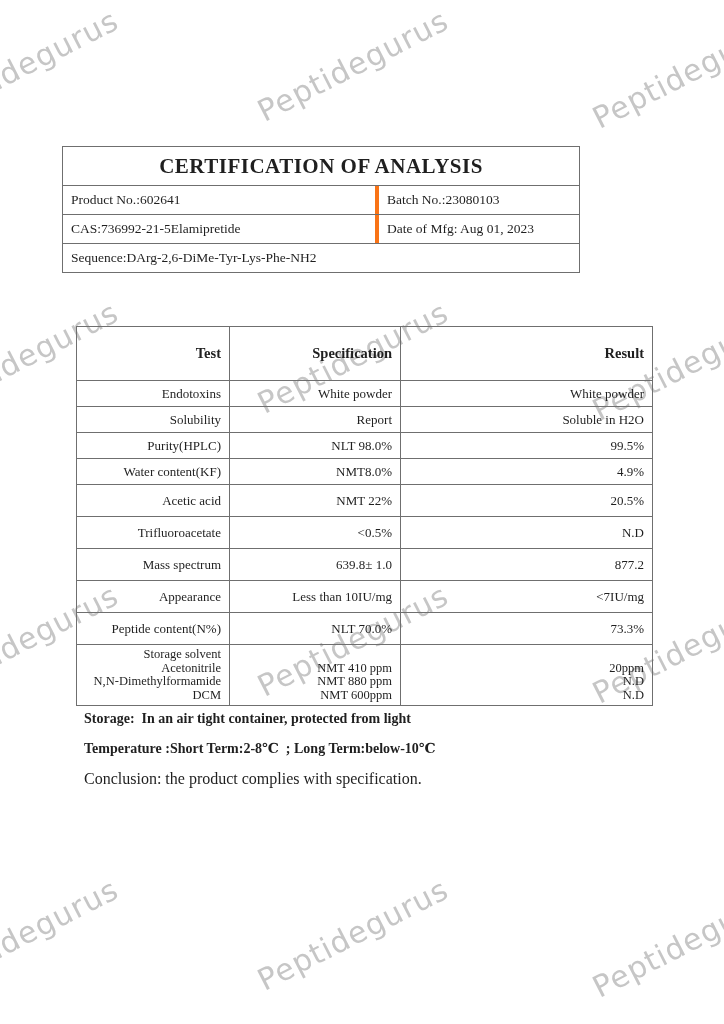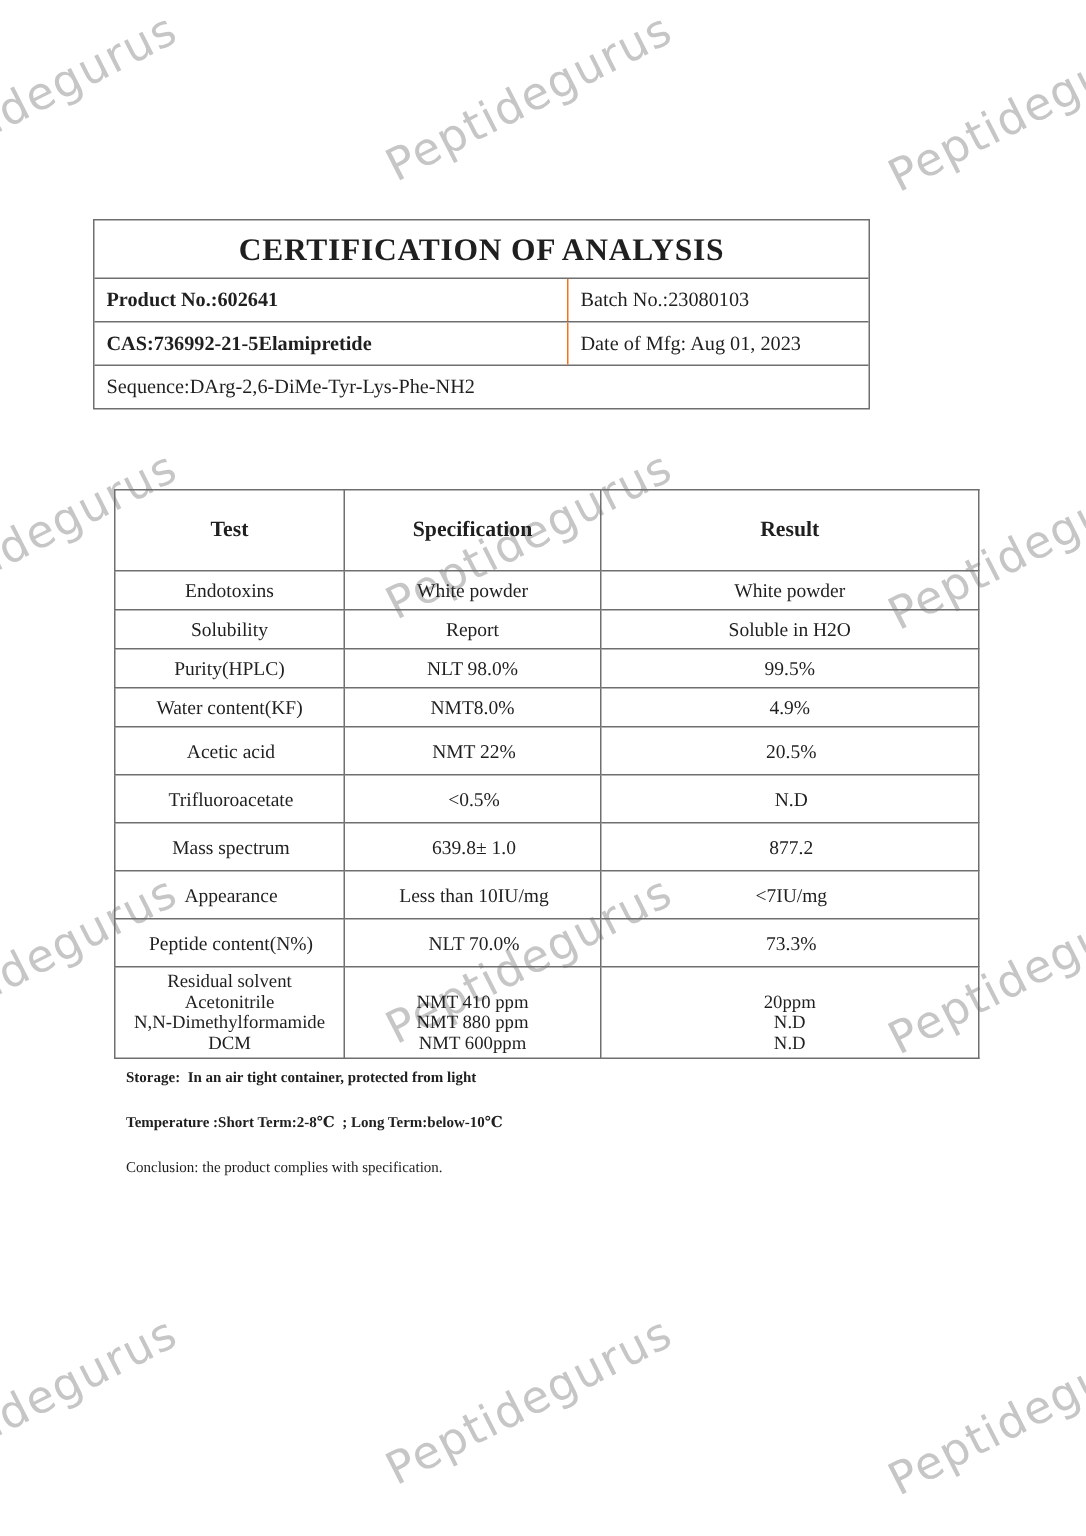--- a/index.html
+++ b/index.html
@@ -36,53 +36,52 @@
     height:38px;line-height:38px;
     text-align:center;
     font-weight:bold;font-size:21px;letter-spacing:.5px;
     border-bottom:1px solid #6f6f6f;
   }
   .ht-row{display:flex;height:28px;border-bottom:1px solid #6f6f6f;align-items:center;}
   .ht-row:last-child{border-bottom:none;}
   .ht-cell{padding:0 8px;font-size:13.5px;box-sizing:border-box;}
   .ht-cell.left{
     width:316px;align-self:stretch;display:flex;align-items:center;
-    border-right:1px solid #f97316;
-    font-weight:bold;
+    border-right:4px solid #f97316;
   }
   .ht-cell.full{width:100%;}
   .gap{}
   
   .analysis{
     position:absolute;left:76px;top:326px;width:576px;
     border-collapse:collapse;table-layout:fixed;
     z-index:1;
     font-size:13px;
   }
   .analysis th,.analysis td{
     border:1px solid #6f6f6f;
     padding:0 8px;
-    text-align:center;
+    text-align:right;
     vertical-align:middle;
     white-space:pre-line;
     overflow:hidden;
   }
   .analysis thead th{height:53px;font-size:14.5px;font-weight:bold;}
   tr.r-sm td{height:25px;}
   tr.r-md td{height:31px;padding-left:10px;}
   tr.r-multi td{
     vertical-align:top;
     padding:3px 8px;
     font-size:12.5px;line-height:13.5px;
   }
   
   .footer-notes{position:absolute;left:84px;top:710px;z-index:1;}
-  .footer-notes p{margin:0 0 12px 0;font-size:10px;line-height:18px;}
+  .footer-notes p{margin:0 0 12px 0;font-size:14px;line-height:18px;}
   .footer-notes p.bold{font-weight:bold;}
-  .footer-notes p.plain{font-weight:normal;font-size:10px;}
+  .footer-notes p.plain{font-weight:normal;font-size:16px;}
 </style>
 </head>
 <body>
 
 <div class="page">
 
   <div class="watermarks">
     <div class="wm" style="left:-60px;top:93px">Peptidegurus</div>
     <div class="wm" style="left:270px;top:93px">Peptidegurus</div>
     <div class="wm" style="left:605px;top:100px">Peptidegurus</div>
@@ -171,21 +170,21 @@
         <td>Appearance</td>
         <td>Less than 10IU/mg</td>
         <td>&lt;7IU/mg</td>
       </tr>
       <tr class="r-md">
         <td>Peptide content(N%)</td>
         <td>NLT 70.0%</td>
         <td>73.3%</td>
       </tr>
       <tr class="r-multi">
-        <td>Residual solvent
+        <td>Storage solvent
 Acetonitrile
 N,N-Dimethylformamide
 DCM</td>
         <td>
 NMT 410 ppm
 NMT 880 ppm
 NMT 600ppm</td>
         <td>
 20ppm
 N.D

